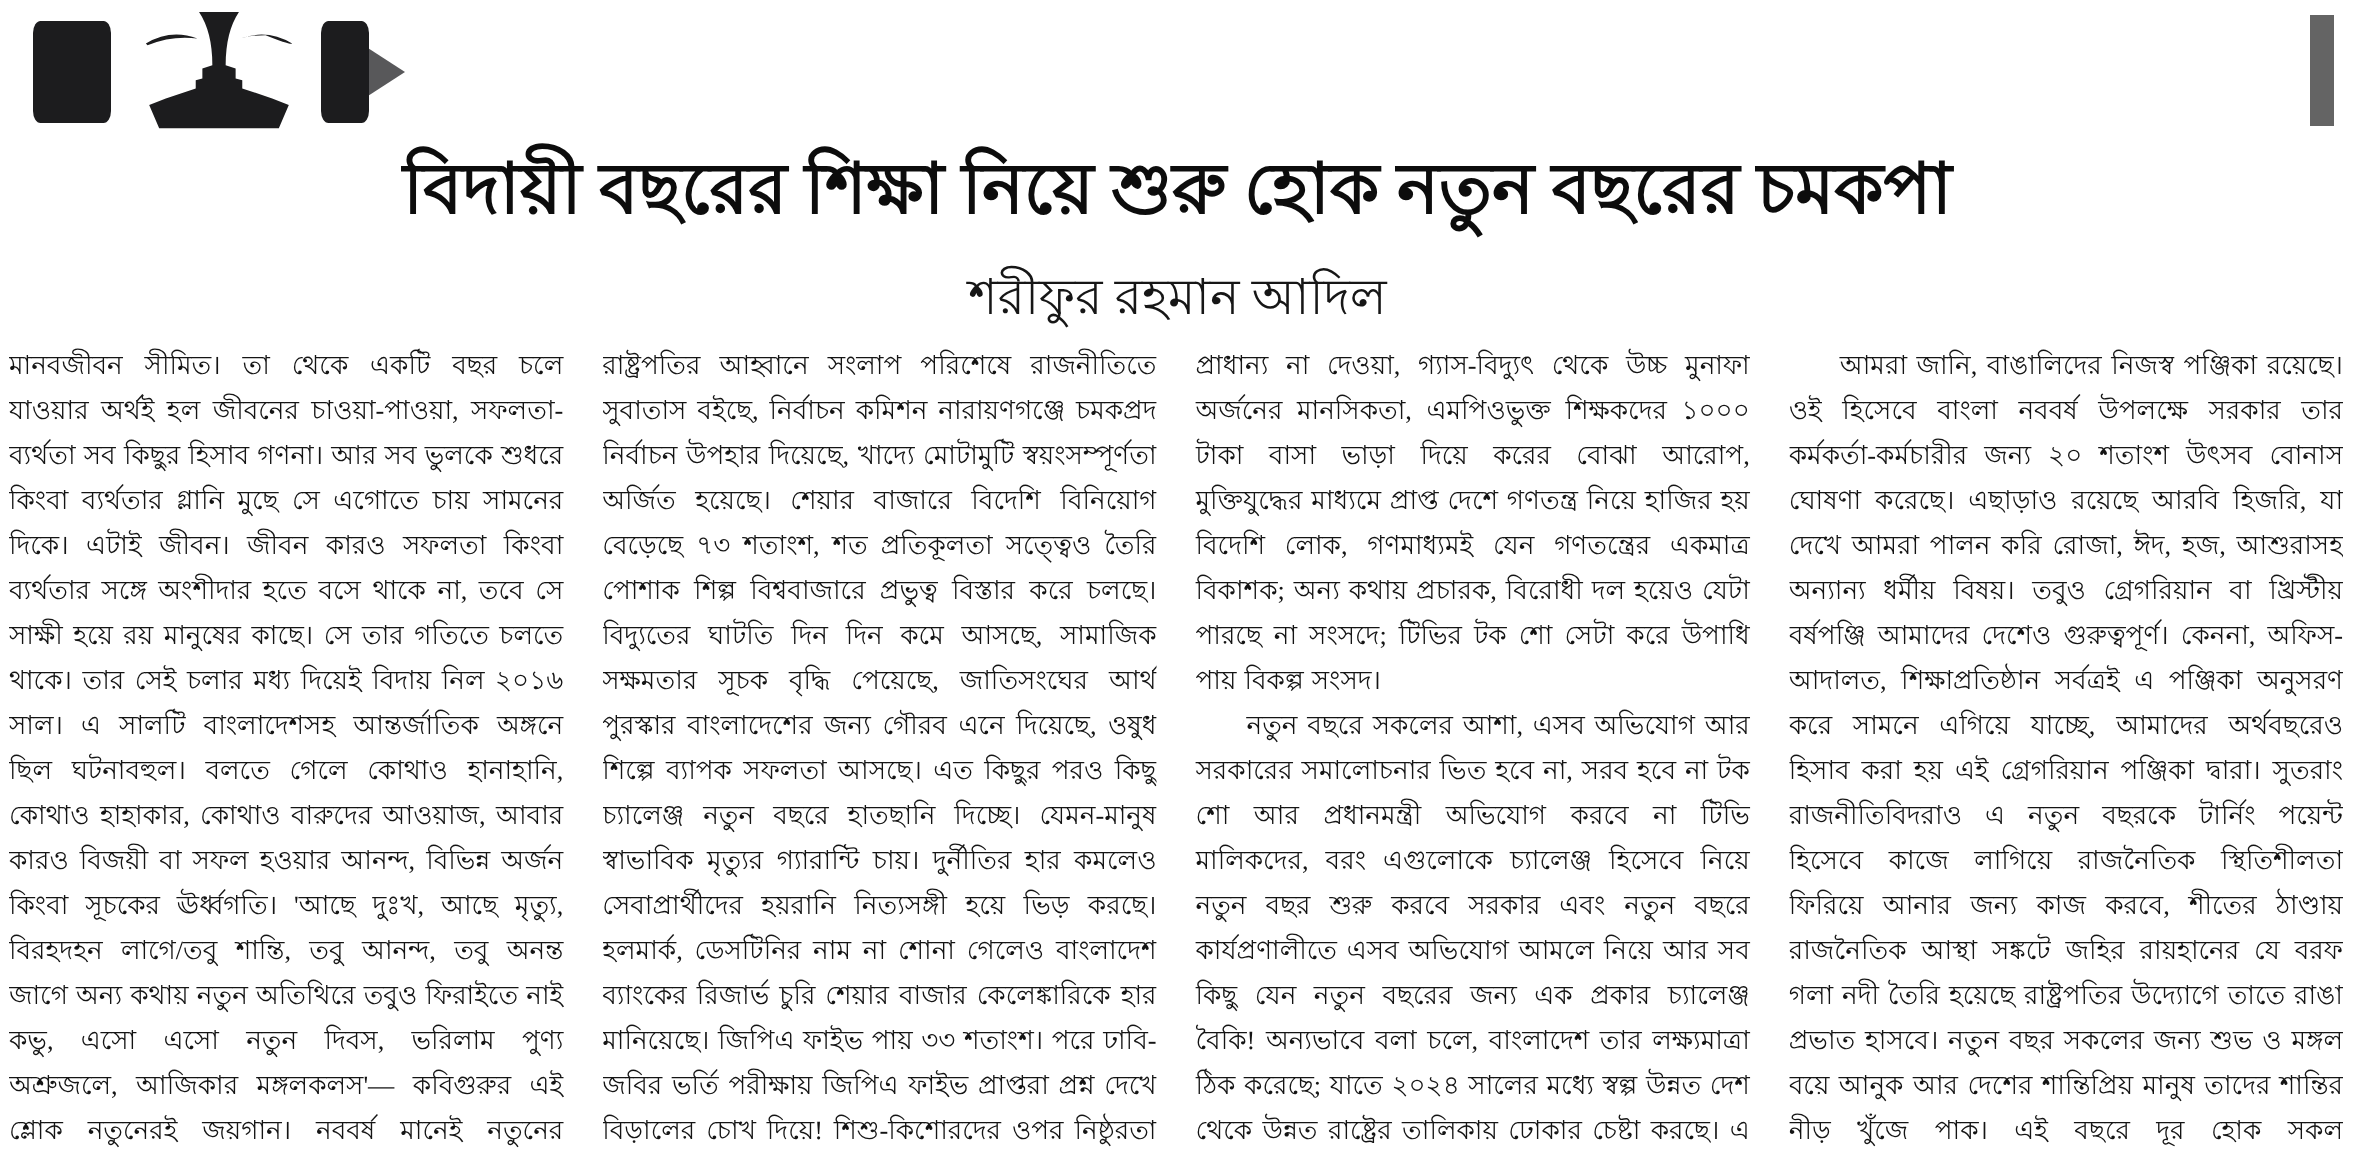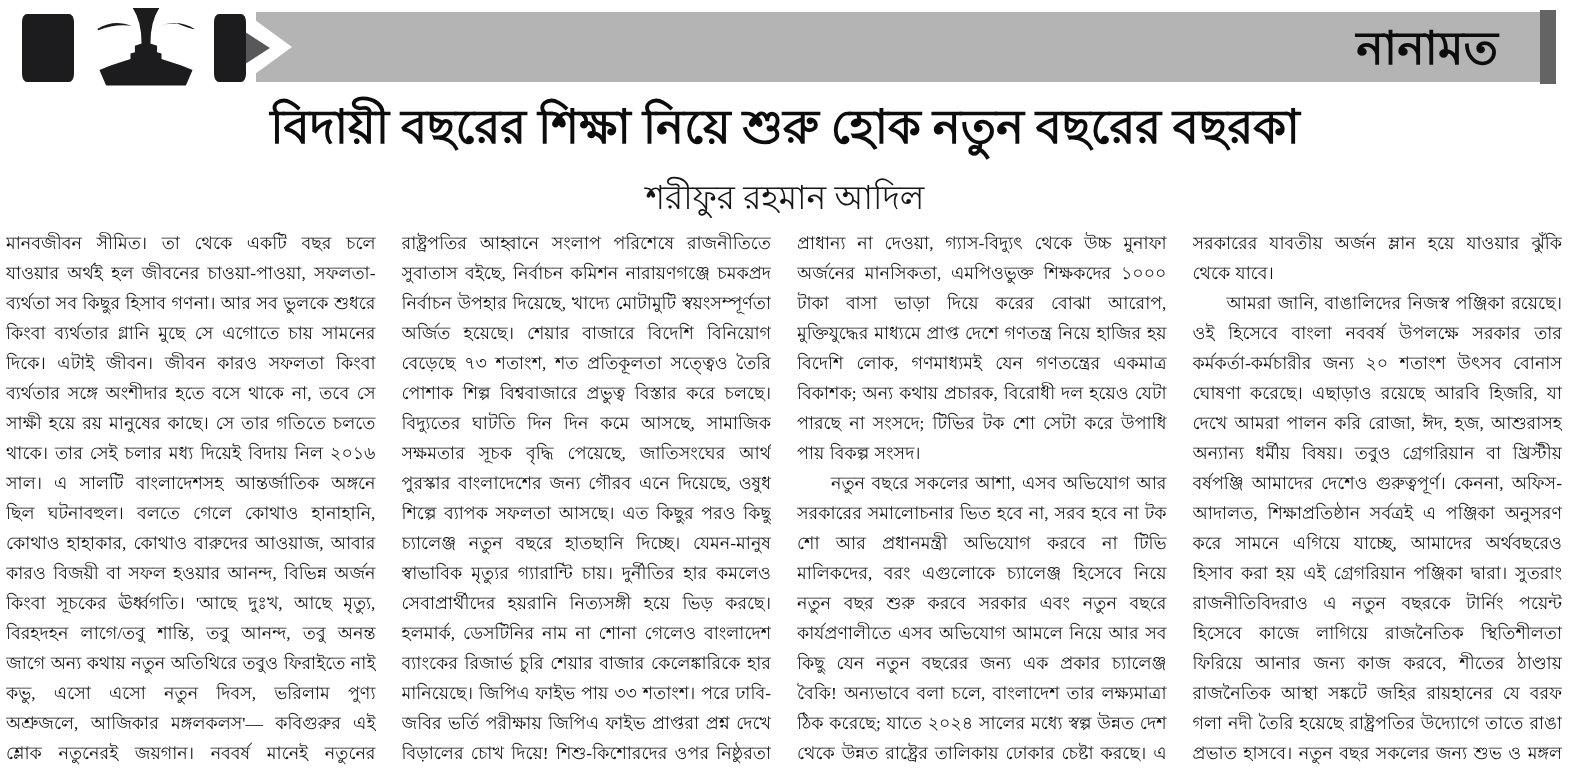--- a/index.html
+++ b/index.html
@@ -79,23 +79,20 @@
     text-align: justify;
     color: #141414;
     word-spacing: 1px;
   }
   .col p.indent { text-indent: 34px; }
 </style>
 </head>
 <body>
 
 <div class="masthead">
-  <div class="section-band">
-    <div class="section-label">নানামত</div>
-  </div>
   <div class="band-endbar"></div>
   <div class="band-chevron-white"></div>
   <div class="band-arrow-dark"></div>
 
   <div class="logo-block-left"></div>
   <span class="logo-vase">
     <svg width="112" height="82" viewBox="0 0 100 74">
       <g fill="#1c1c1e">
 
         <path d="M6,19 Q21,10 37,16 Q22,14 7,20 Z"></path>
@@ -104,31 +101,30 @@
 
         <path d="M38,0 L62,0 Q58,6 56,14 Q54,22 54,32 L60,34 L60,40 L64,41 L64,46 L82,52
                  L92,56 L86,70 L14,70 L8,56 L18,52 L36,46 L36,41 L40,40 L40,34 L46,32
                  Q46,22 44,14 Q42,6 38,0 Z"></path>
       </g>
     </svg>
   </span>
   <div class="logo-block-right"></div>
 </div>
 
-<h1 class="headline">বিদায়ী বছরের শিক্ষা নিয়ে শুরু হোক নতুন বছরের বছরকা</h1>
+<h1 class="headline">বিদায়ী বছরের শিক্ষা নিয়ে শুরু হোক নতুন বছরের চমকপা</h1>
 <div class="byline">শরীফুর রহমান আদিল</div>
 
 <div class="body-columns" id="columns">
     <div class="col">
       <p>মানবজীবন সীমিত। তা থেকে একটি বছর চলে যাওয়ার অর্থই হল জীবনের চাওয়া-পাওয়া, সফলতা-ব্যর্থতা সব কিছুর হিসাব গণনা। আর সব ভুলকে শুধরে কিংবা ব্যর্থতার গ্লানি মুছে সে এগোতে চায় সামনের দিকে। এটাই জীবন। জীবন কারও সফলতা কিংবা ব্যর্থতার সঙ্গে অংশীদার হতে বসে থাকে না, তবে সে সাক্ষী হয়ে রয় মানুষের কাছে। সে তার গতিতে চলতে থাকে। তার সেই চলার মধ্য দিয়েই বিদায় নিল ২০১৬ সাল। এ সালটি বাংলাদেশসহ আন্তর্জাতিক অঙ্গনে ছিল ঘটনাবহুল। বলতে গেলে কোথাও হানাহানি, কোথাও হাহাকার, কোথাও বারুদের আওয়াজ, আবার কারও বিজয়ী বা সফল হওয়ার আনন্দ, বিভিন্ন অর্জন কিংবা সূচকের ঊর্ধ্বগতি। 'আছে দুঃখ, আছে মৃত্যু, বিরহদহন লাগে/তবু শান্তি, তবু আনন্দ, তবু অনন্ত জাগে অন্য কথায় নতুন অতিথিরে তবুও ফিরাইতে নাই কভু, এসো এসো নতুন দিবস, ভরিলাম পুণ্য অশ্রুজলে, আজিকার মঙ্গলকলস'— কবিগুরুর এই শ্লোক নতুনেরই জয়গান। নববর্ষ মানেই নতুনের আগমন আর নতুন নতুন কিছু আশা কিংবা প্রত্যাশা। পুরনো অর্জনকে রক্ষা আর ব্যর্থতাকে ডিঙিয়ে সামনের দিকে চলার দৃঢ় প্রত্যয়ই নতুনের প্রধান বার্তা। কিন্তু বাংলাদেশ কি পারবে নতুনের এই বার্তার যথাযথ মূল্যায়ন করতে?</p>
     </div>
     <div class="col">
       <p>রাষ্ট্রপতির আহ্বানে সংলাপ পরিশেষে রাজনীতিতে সুবাতাস বইছে, নির্বাচন কমিশন নারায়ণগঞ্জে চমকপ্রদ নির্বাচন উপহার দিয়েছে, খাদ্যে মোটামুটি স্বয়ংসম্পূর্ণতা অর্জিত হয়েছে। শেয়ার বাজারে বিদেশি বিনিয়োগ বেড়েছে ৭৩ শতাংশ, শত প্রতিকূলতা সত্ত্বেও তৈরি পোশাক শিল্প বিশ্ববাজারে প্রভুত্ব বিস্তার করে চলছে। বিদ্যুতের ঘাটতি দিন দিন কমে আসছে, সামাজিক সক্ষমতার সূচক বৃদ্ধি পেয়েছে, জাতিসংঘের আর্থ পুরস্কার বাংলাদেশের জন্য গৌরব এনে দিয়েছে, ওষুধ শিল্পে ব্যাপক সফলতা আসছে। এত কিছুর পরও কিছু চ্যালেঞ্জ নতুন বছরে হাতছানি দিচ্ছে। যেমন-মানুষ স্বাভাবিক মৃত্যুর গ্যারান্টি চায়। দুর্নীতির হার কমলেও সেবাপ্রার্থীদের হয়রানি নিত্যসঙ্গী হয়ে ভিড় করছে। হলমার্ক, ডেসটিনির নাম না শোনা গেলেও বাংলাদেশ ব্যাংকের রিজার্ভ চুরি শেয়ার বাজার কেলেঙ্কারিকে হার মানিয়েছে। জিপিএ ফাইভ পায় ৩৩ শতাংশ। পরে ঢাবি-জবির ভর্তি পরীক্ষায় জিপিএ ফাইভ প্রাপ্তরা প্রশ্ন দেখে বিড়ালের চোখ দিয়ে! শিশু-কিশোরদের ওপর নিষ্ঠুরতা কাঁপিয়েছে পুরো জাতিকে, সাম্প্রদায়িক সম্প্রীতি নষ্ট করে নাসিরনগরে হামলা, গতিহীন নেতৃত্ব, সহিষ্ণুতাহীন রাজনীতি, ক্ষুদ্র ও মাঝারি শিল্পীদের মাথায় হাত, সরকারি কর্মকর্তা-কর্মচারীদের সুরক্ষা দেওয়ার জন্য আইন তৈরি ক্ষমতাকে ইস্পাতের সঙ্গে তুলনাকরণ। অর্থনৈতিক প্রবৃদ্ধির পাশাপাশি নৈতিক প্রবৃদ্ধিকে জোর না দেওয়া। ক্রিকেটকে প্রাধান্য দিয়ে অন্যান্য খেলাধুলাকে</p>
     </div>
     <div class="col">
       <p>প্রাধান্য না দেওয়া, গ্যাস-বিদ্যুৎ থেকে উচ্চ মুনাফা অর্জনের মানসিকতা, এমপিওভুক্ত শিক্ষকদের ১০০০ টাকা বাসা ভাড়া দিয়ে করের বোঝা আরোপ, মুক্তিযুদ্ধের মাধ্যমে প্রাপ্ত দেশে গণতন্ত্র নিয়ে হাজির হয় বিদেশি লোক, গণমাধ্যমই যেন গণতন্ত্রের একমাত্র বিকাশক; অন্য কথায় প্রচারক, বিরোধী দল হয়েও যেটা পারছে না সংসদে; টিভির টক শো সেটা করে উপাধি পায় বিকল্প সংসদ।</p>
       <p class="indent">নতুন বছরে সকলের আশা, এসব অভিযোগ আর সরকারের সমালোচনার ভিত হবে না, সরব হবে না টক শো আর প্রধানমন্ত্রী অভিযোগ করবে না টিভি মালিকদের, বরং এগুলোকে চ্যালেঞ্জ হিসেবে নিয়ে নতুন বছর শুরু করবে সরকার এবং নতুন বছরে কার্যপ্রণালীতে এসব অভিযোগ আমলে নিয়ে আর সব কিছু যেন নতুন বছরের জন্য এক প্রকার চ্যালেঞ্জ বৈকি! অন্যভাবে বলা চলে, বাংলাদেশ তার লক্ষ্যমাত্রা ঠিক করেছে; যাতে ২০২৪ সালের মধ্যে স্বল্প উন্নত দেশ থেকে উন্নত রাষ্ট্রের তালিকায় ঢোকার চেষ্টা করছে। এ লক্ষ্যে সরকার নিরলসভাবে কাজ করে যাচ্ছে কিন্তু এ লক্ষ্যে পৌঁছাতে হলে সরকারকে অবশ্যই রাজনৈতিক স্থিতিশীলতা বজায় রাখতে হবে। অন্যথায় এ লক্ষ্য অর্জন আরও বিলম্ব হতে পারে। ২০৩০ সালের মধ্যে এসডিজি অর্জনের লক্ষ্যমাত্রা ধরা হয়েছে। তা পূরণ করতে গেলে প্রথমেই উপরিউক্ত সমস্যাবলির সমাধান করতে হবে। অন্যথায় উন্নত দেশে ঢোকার স্বপ্ন কিংবা</p>
     </div>
     <div class="col">
-      <p>সরকারের যাবতীয় অর্জন ম্লান হয়ে যাওয়ার ঝুঁকি থেকে যাবে।</p>
       <p class="indent">আমরা জানি, বাঙালিদের নিজস্ব পঞ্জিকা রয়েছে। ওই হিসেবে বাংলা নববর্ষ উপলক্ষে সরকার তার কর্মকর্তা-কর্মচারীর জন্য ২০ শতাংশ উৎসব বোনাস ঘোষণা করেছে। এছাড়াও রয়েছে আরবি হিজরি, যা দেখে আমরা পালন করি রোজা, ঈদ, হজ, আশুরাসহ অন্যান্য ধর্মীয় বিষয়। তবুও গ্রেগরিয়ান বা খ্রিস্টীয় বর্ষপঞ্জি আমাদের দেশেও গুরুত্বপূর্ণ। কেননা, অফিস-আদালত, শিক্ষাপ্রতিষ্ঠান সর্বত্রই এ পঞ্জিকা অনুসরণ করে সামনে এগিয়ে যাচ্ছে, আমাদের অর্থবছরেও হিসাব করা হয় এই গ্রেগরিয়ান পঞ্জিকা দ্বারা। সুতরাং রাজনীতিবিদরাও এ নতুন বছরকে টার্নিং পয়েন্ট হিসেবে কাজে লাগিয়ে রাজনৈতিক স্থিতিশীলতা ফিরিয়ে আনার জন্য কাজ করবে, শীতের ঠাণ্ডায় রাজনৈতিক আস্থা সঙ্কটে জহির রায়হানের যে বরফ গলা নদী তৈরি হয়েছে রাষ্ট্রপতির উদ্যোগে তাতে রাঙা প্রভাত হাসবে। নতুন বছর সকলের জন্য শুভ ও মঙ্গল বয়ে আনুক আর দেশের শান্তিপ্রিয় মানুষ তাদের শান্তির নীড় খুঁজে পাক। এই বছরে দূর হোক সকল সাম্প্রদায়িকতা, অনৈতিকতা আর হানাহানি ও দলীয়করণের বেড়াজাল থেকে এই প্রত্যাশা সবার।</p>
     </div>
   </div>
 
 </body></html>

